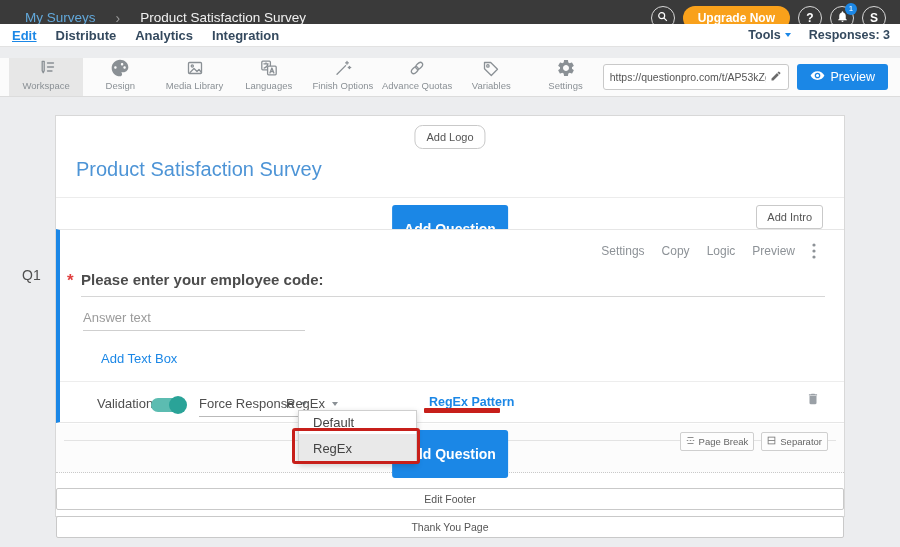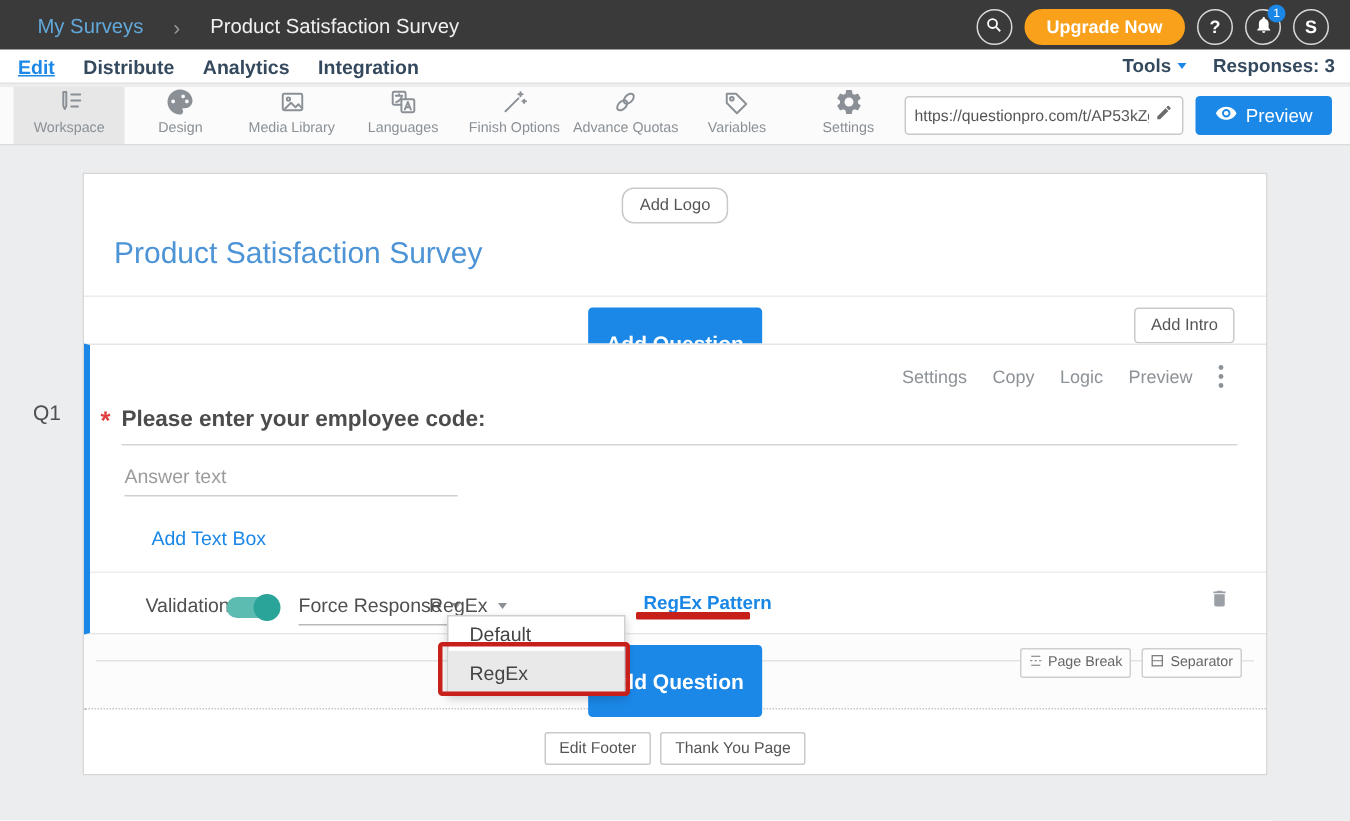--- a/index.html
+++ b/index.html
@@ -16,21 +16,21 @@
   .breadcrumb { display:flex; align-items:center; gap:20px; margin-left:25px; font-size:13.5px;text-align:center; }
   .bc-parent { color:#62a8da; cursor:pointer; }
   .bc-sep { color:#9a9a9a; font-size:14px; }
   .bc-current { color:#f0f0f0; }
   .header-right { margin-left:auto; display:flex; align-items:center; gap:8px; padding-right:14px; }
   .circle-btn { width:24px; height:24px; border-radius:50%; border:1.5px solid #d8d8d8; color:#fff; display:flex; align-items:center; justify-content:center; font-size:12px; position:relative; cursor:pointer; }
   .upgrade-btn { background:#f9a11b; color:#fff; font-size:12px; font-weight:bold; border:none; border-radius:12px; padding:5px 15px; cursor:pointer; }
   .badge { position:absolute; top:-4px; right:-4px; min-width:12px; height:12px; border-radius:6px; background:#1b87e6; color:#fff; font-size:8px; display:flex; align-items:center; justify-content:center; padding:0 2px; }
 
   
-  .sub-nav { position:absolute; top:33px; left:0; width:900px; height:23px; background:#fff; border-bottom:1px solid #e2e2e2; display:flex; align-items:center; padding:0 10px 0 12px; }
+  .sub-nav { position:absolute; top:24px; left:0; width:900px; height:23px; background:#fff; border-bottom:1px solid #e2e2e2; display:flex; align-items:center; padding:0 10px 0 12px; }
   .nav-tabs { display:flex; gap:19px; }
   .nav-tab { font-size:13px; font-weight:bold; color:#34495e; cursor:pointer; }
   .nav-tab.active { color:#1b87e6; text-decoration:underline; }
   .nav-right { margin-left:auto; display:flex; align-items:center; gap:18px; }
   .tools-link { font-size:12.5px; font-weight:bold; color:#34495e; display:flex; align-items:center; gap:4px; cursor:pointer; }
   .tools-link .caret { color:#1b87e6; }
   .responses { font-size:12.5px; font-weight:bold; color:#34495e; cursor:pointer; }
 
   
   .toolbar { position:absolute; top:58px; left:0; width:900px; height:39px; background:#fbfbfb; border-bottom:1px solid #dcdcdc; display:flex; align-items:stretch; padding-left:9px; }
@@ -74,24 +74,24 @@
   .force-resp { left:139px; border-bottom:1px solid #b9b9b9; padding-bottom:5px; }
   .regex-ctl { left:226px; }
   .regex-pattern { position:absolute; left:369px; top:165px; font-size:12.5px; font-weight:bold; color:#1b87e6; cursor:pointer; }
   .trash { position:absolute; right:24px; top:161px; cursor:pointer; }
 
   
   .strip { position:absolute; top:308px; left:0; width:100%; height:49px; background:#fcfcfc; border-bottom:1px dotted #c9c9c9; }
   .strip-rule { position:absolute; left:8px; right:8px; top:16px; border-top:1px solid #e3e3e3; }
   .strip .btn-blue { position:absolute; left:50%; transform:translateX(-50%); top:6px; }
   .mini-btns { position:absolute; right:16px; top:8px; display:flex; gap:7px; }
-  .mini-btn { background:#fdfdfd; border:1px solid #cfcfcf; border-radius:2px; font-size:9.5px; color:#666; padding:3px 5px; display:flex; align-items:flex-start; gap:4px; cursor:pointer; }
+  .mini-btn { background:#fdfdfd; border:1px solid #cfcfcf; border-radius:2px; font-size:9.5px; color:#666; padding:3px 5px; display:flex; align-items:flex-end; gap:4px; cursor:pointer; }
   .mini-btn svg { stroke:#777; fill:none; stroke-width:1.1; }
 
-  .footer-btns { position:absolute; top:372px; left:0; width:100%; display:flex; justify-content:center; gap:6px; }
+  .footer-btns { position:absolute; top:372px; left:0; width:100%; display:flex; justify-content:center; gap:6px;flex-direction:column; }
   .footer-btn { background:#fff; border:1px solid #c9c9c9; border-radius:2px; font-size:10.5px; color:#555; padding:4px 9px; cursor:pointer; }
 
   
   .val-dropdown { position:absolute; left:298px; top:410px; width:119px; background:#fff; border:1px solid #cfcfcf; box-shadow:0 2px 6px rgba(0,0,0,0.18); z-index:5; }
   .dd-opt { font-size:13px; color:#444; padding:4px 0 4px 14px; cursor:pointer; }
   .dd-opt.hl { background:#e9e9e9; padding-top:7px; padding-bottom:7px; }
   .anno-box { position:absolute; left:292px; top:428px; width:128px; height:36px; border:3px solid #c71f1a; border-radius:3px; z-index:6; pointer-events:none; }
   .anno-underline { position:absolute; left:424px; top:408px; width:76px; height:5px; background:#c71f1a; border-radius:1px; z-index:6; pointer-events:none; }
 </style>
 </head>

